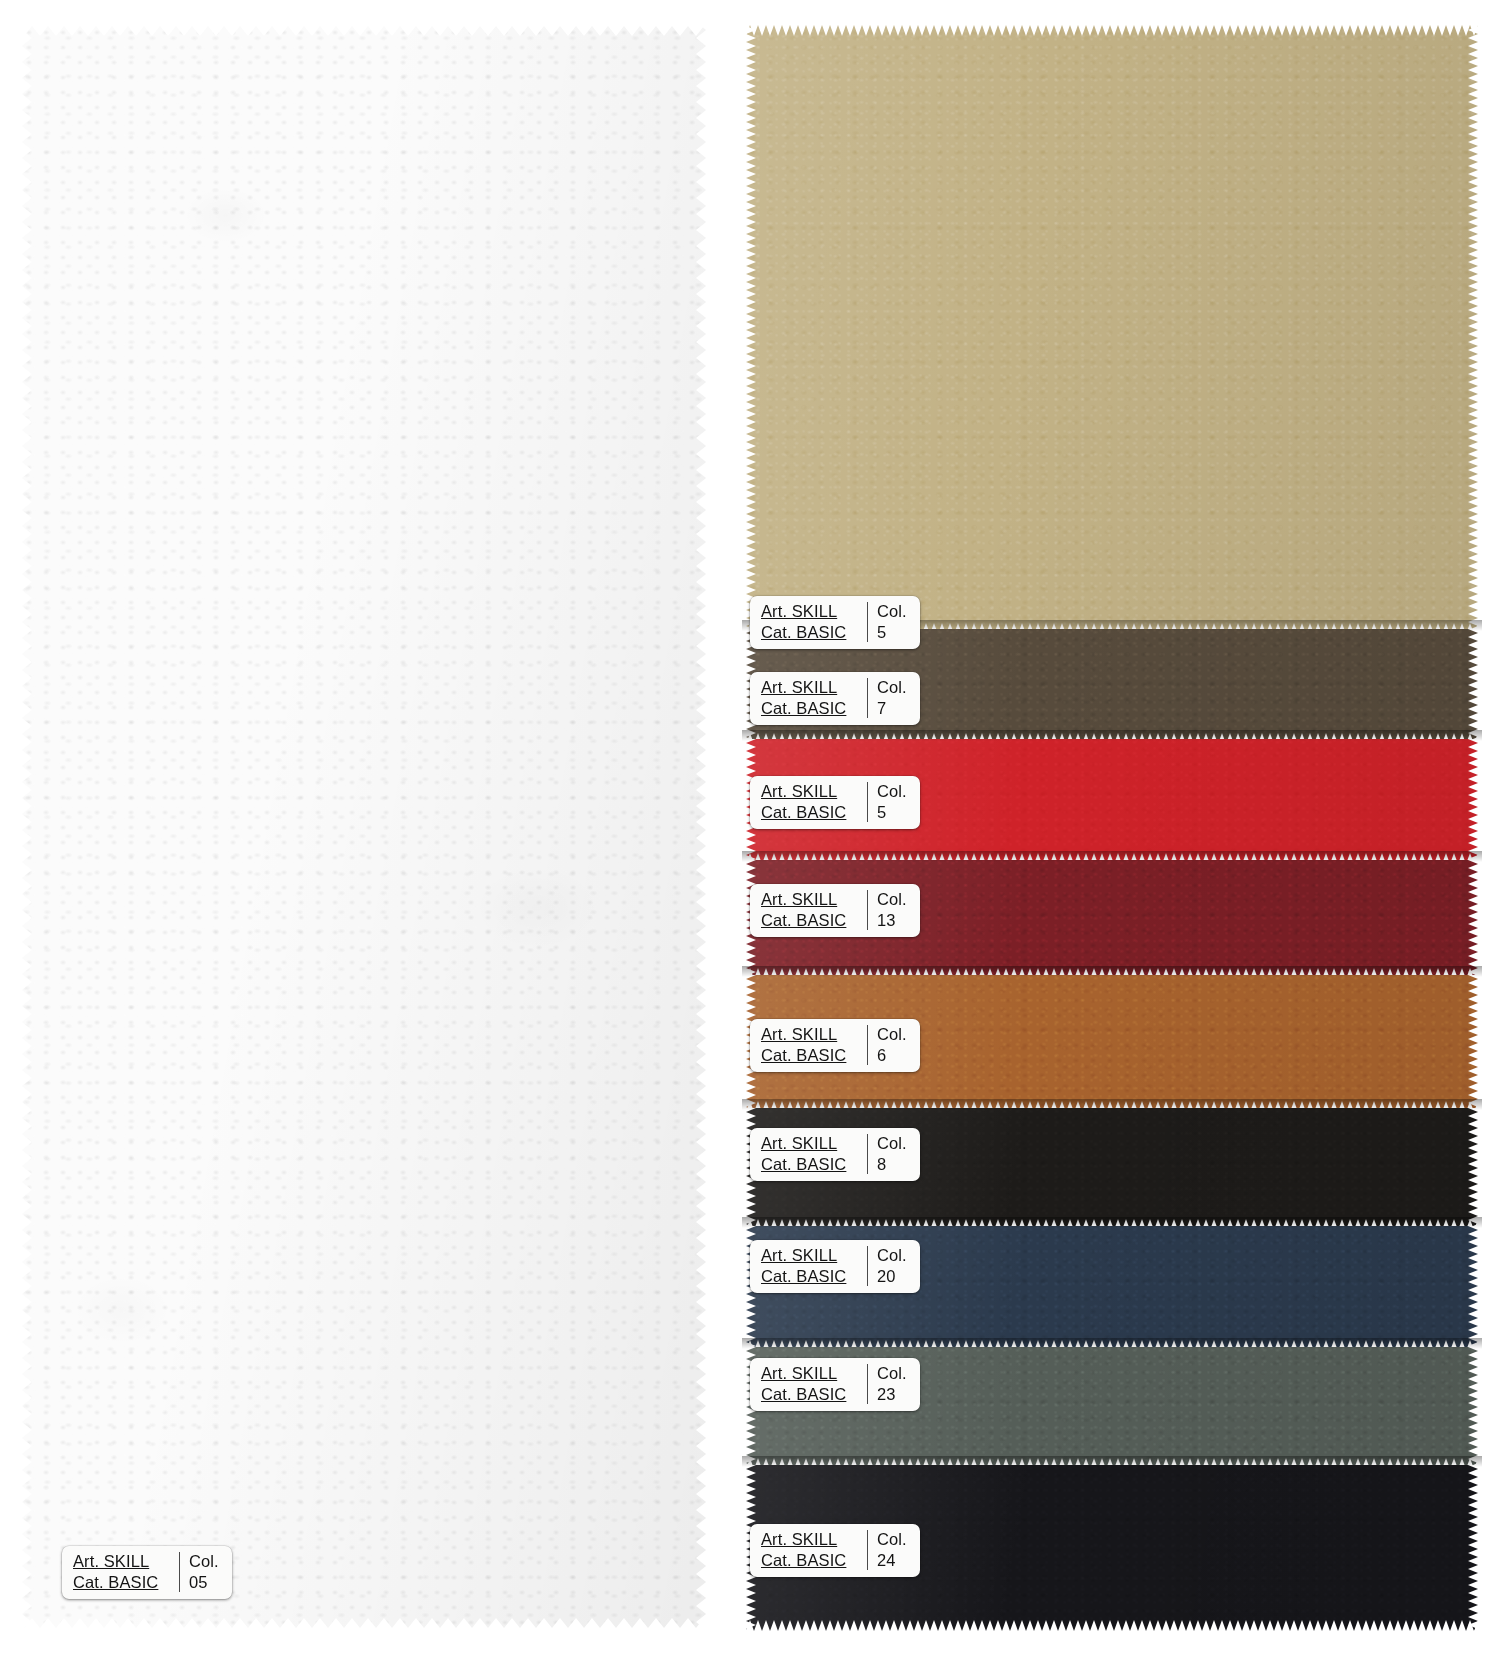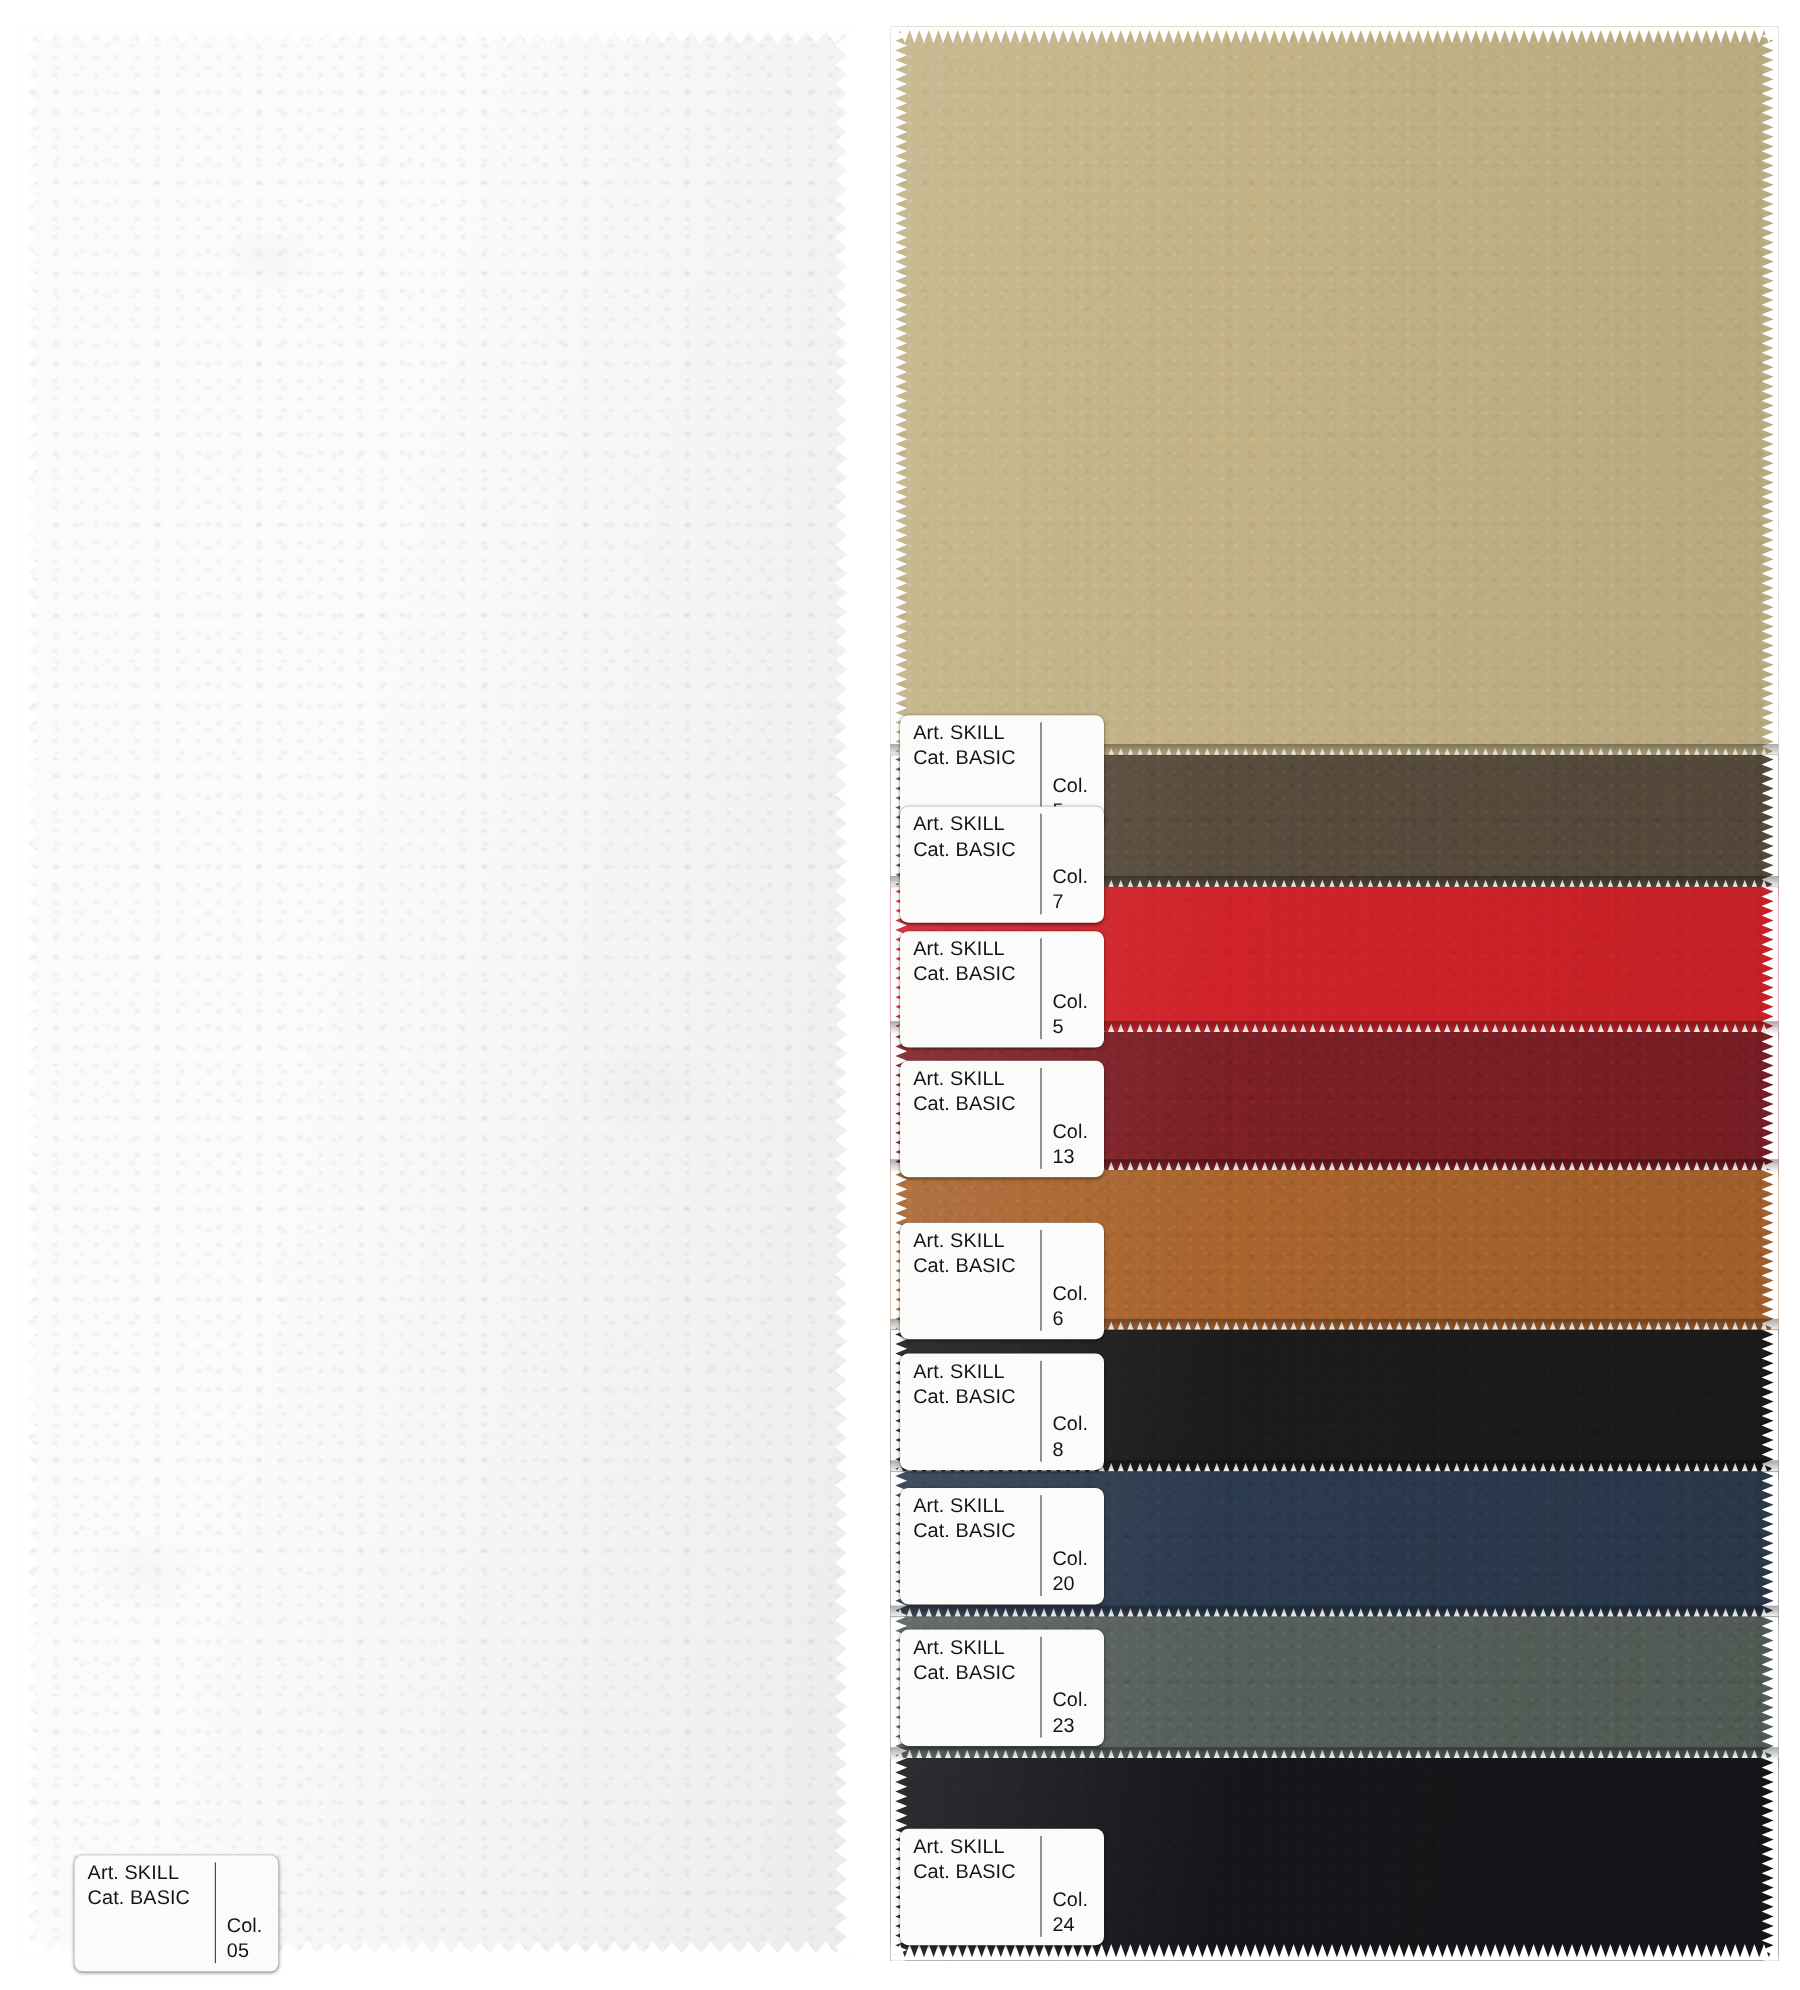--- a/index.html
+++ b/index.html
@@ -44,23 +44,23 @@
     background:#fbfbfa;
     border-radius:7px;
     box-shadow:0 1px 3px rgba(0,0,0,.45), 0 0 0 .5px rgba(0,0,0,.12);
     display:flex;align-items:stretch;
     padding:5px 9px 6px 11px;
     font-size:16.5px;line-height:21px;color:#141414;
     letter-spacing:.1px;
     white-space:nowrap;
     z-index:40;
   }
-  .tag .left{display:flex;flex-direction:column;min-width:104px;}
+  .tag .left{display:flex;flex-direction:column;min-width:104px;text-decoration:underline;}
   .tag .sep{width:1px;background:#4a4a4a;margin:1px 9px 1px 2px;flex:none;}
-  .tag .right{display:flex;flex-direction:column;min-width:34px;margin-top:44px;}
+  .tag .right{display:flex;flex-direction:column;min-width:34px;}
 
   
   #swatch-white{left:18px;top:22px;width:692px;height:1610px;}
   #swatch-white .body{
     background-color:#fbfbfb;
     background-image:
       radial-gradient(ellipse 60px 40px at 30% 12%, rgba(0,0,0,.022), rgba(0,0,0,0) 70%),
       radial-gradient(ellipse 90px 60px at 75% 55%, rgba(0,0,0,.020), rgba(0,0,0,0) 70%),
       radial-gradient(ellipse 70px 50px at 15% 80%, rgba(0,0,0,.018), rgba(0,0,0,0) 70%);
   }

